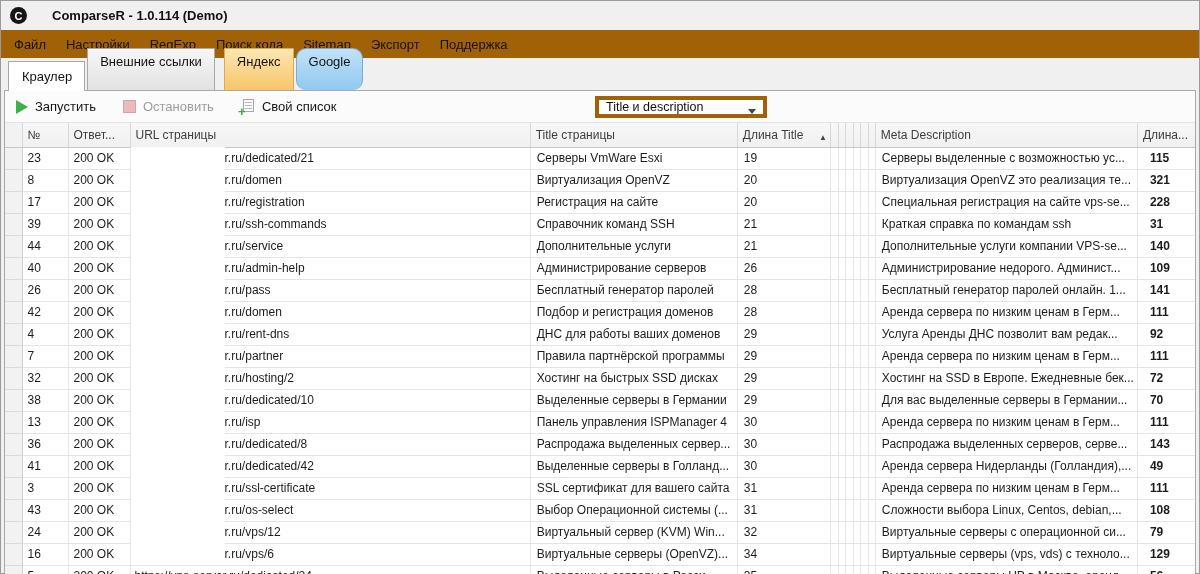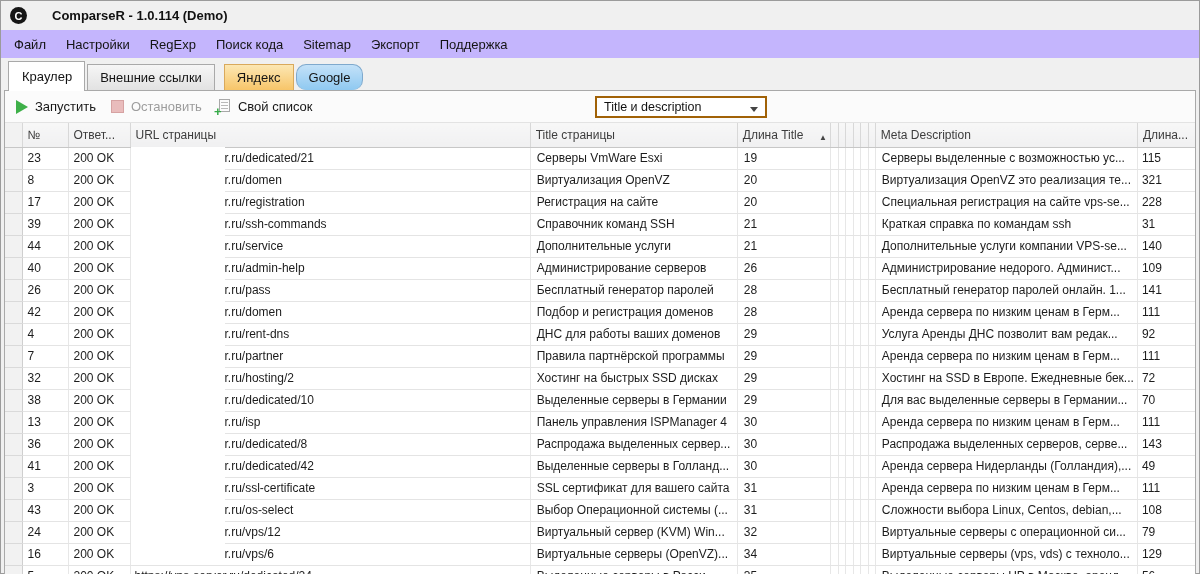--- a/index.html
+++ b/index.html
@@ -7,56 +7,56 @@
   .window{
     position:relative;width:1200px;height:574px;background:#f0f0f0;
     font-family:"Liberation Sans","DejaVu Sans",sans-serif;color:#1b1b1b;
     overflow:hidden;box-shadow:inset 0 0 0 1px #9b9b9b;
   }
   
   .titlebar{position:absolute;top:1px;left:1px;right:1px;height:29px;display:flex;align-items:center;padding-left:9px;background:#f0f0f0;}
   .app-icon{width:17px;height:17px;border-radius:50%;background:#161616;color:#fff;display:flex;align-items:center;justify-content:center;font-size:11px;font-weight:bold;}
   .win-title{margin-left:25px;font-size:13px;font-weight:bold;color:#111;}
   
-  .menubar{position:absolute;top:30px;left:1px;right:1px;height:28px;display:flex;align-items:center;padding-left:3px;background:#c4b5fd;}
+  .menubar{position:absolute;top:30px;left:1px;right:1px;height:28px;display:flex;align-items:center;padding-left:3px;background:#a16207;}
   .menu-item{padding:5px 10px;font-size:13px;color:#141414;cursor:default;}
   
   .tabstrip{position:absolute;top:58px;left:0;right:0;height:32px;display:flex;align-items:flex-end;padding-left:8px;}
-  .tab{height:26px;line-height:25px;padding:0 12px;font-size:13px;color:#141414;
+  .tab{height:42px;line-height:25px;padding:0 12px;font-size:13px;color:#141414;
     background:linear-gradient(#f6f6f6,#e2e2e2);border:1px solid #a9a9a9;border-bottom:none;margin-right:2px;position:relative;z-index:1;}
   .tab.active{height:30px;line-height:30px;background:#fff;z-index:3;margin-bottom:-1px;padding-left:13px;}
   .tab.tab-yandex{background:linear-gradient(#fce7b3,#f7c569);border-color:#d9a95c;margin-left:7px;}
   .tab.tab-google{background:linear-gradient(#c3e1f8,#8fc9f1);border-color:#7fa9cd;border-radius:10px;}
   
   .panel{position:absolute;top:90px;left:4px;width:1192px;height:484px;background:#fff;border:1px solid #a9a9a9;border-bottom:none;z-index:2;}
   
-  .toolbar{position:absolute;top:0;left:0;right:0;height:32px;background:#fbfbfb;border-bottom:1px solid #e3e3e3;display:flex;align-items:center;padding-left:11px;gap:15px;}
+  .toolbar{position:absolute;top:0;left:0;right:0;height:32px;background:#fbfbfb;border-bottom:1px solid #e3e3e3;display:flex;align-items:center;padding-left:11px;gap:27px;}
   .tbtn{display:flex;align-items:center;gap:7px;font-size:13px;color:#161616;cursor:default;}
   .tbtn .play{width:0;height:0;border-left:12px solid #3eb049;border-top:7px solid transparent;border-bottom:7px solid transparent;}
   .tbtn.disabled{color:#9d9d9d;}
   .tbtn .stop{width:13px;height:13px;background:#e9bcbc;border:1px solid #d6a2a2;}
   .listicon{position:relative;width:14px;height:15px;}
   .listicon .page{position:absolute;left:2px;top:0;width:11px;height:13px;background:#fdfdfd;border:1px solid #a8a8a8;
     background-image:linear-gradient(#b9b9b9 1px,transparent 1px);background-size:100% 3px;background-position:0 2px;background-clip:content-box;padding:2px 1px;}
   .listicon .plus{position:absolute;left:-3px;bottom:-4px;font-size:13px;font-weight:bold;color:#35aa47;line-height:1;}
-  .combo{position:absolute;left:590px;top:5px;width:172px;height:22px;background:#fff;border:2px solid #a16207;display:flex;align-items:center;padding-left:7px;font-size:12.5px;color:#111;}
+  .combo{position:absolute;left:590px;top:5px;width:172px;height:22px;background:#fff;border:4px solid #a16207;display:flex;align-items:center;padding-left:7px;font-size:12.5px;color:#111;}
   .combo-arrow{position:absolute;right:7px;top:9px;width:0;height:0;border-left:4px solid transparent;border-right:4px solid transparent;border-top:5px solid #444;}
   
   .grid{position:absolute;top:32px;left:0;right:0;bottom:0;overflow:hidden;}
   table{border-collapse:collapse;table-layout:fixed;width:1192px;}
   th,td{overflow:hidden;white-space:nowrap;text-overflow:clip;}
   thead th{height:24px;background:linear-gradient(#f7f7f7,#f0f0f1);border-right:1px solid #d8d8d8;border-bottom:1px solid #c7c7c7;
     font-size:12px;font-weight:normal;color:#3d3d3d;text-align:left;padding:0 5px;}
   thead th.rowsel{background:#f2f2f2;}
   tbody td{height:22px;border-right:1px solid #e7e7e7;border-bottom:1px solid #e4e4e4;font-size:12px;color:#1c1c1c;padding:0 5px;background:#fff;}
   tbody td.rowsel{background:#f2f2f2;border-right:1px solid #cfcfcf;border-bottom:1px solid #dadada;}
   td.c-url{padding-left:4px;}
   tr.url-masked td.c-url{padding-left:94px;}
   td.c-title,td.c-lent,td.c-meta{padding-left:6px;}
-  td.c-lend{padding-left:4px;}
+  td.c-lend{padding-left:12px;font-weight:bold;}
   th.h-lent{padding-right:3px;}
   .h-lent-inner{display:flex;align-items:flex-end;justify-content:space-between;}
   .sort-arrow{font-size:8px;color:#454545;}
   
   .demo-mask{position:absolute;left:126px;top:56px;width:94px;height:413px;background:#fff;z-index:4;}
 </style>
 </head>
 <body>
 
 <div class="window">

